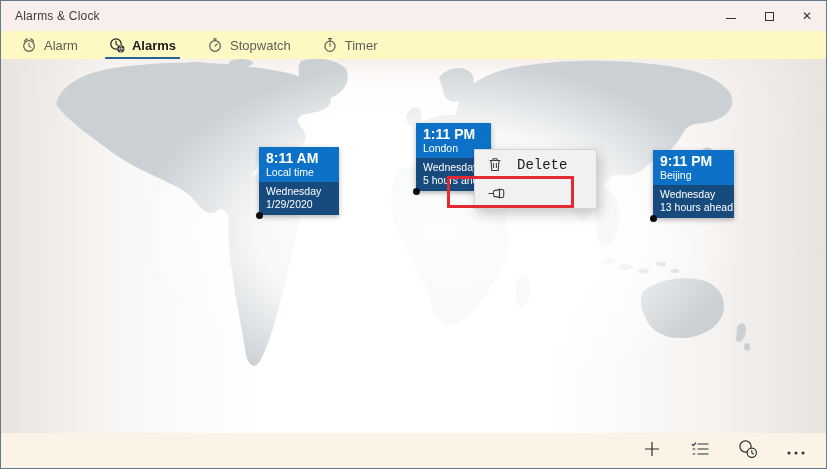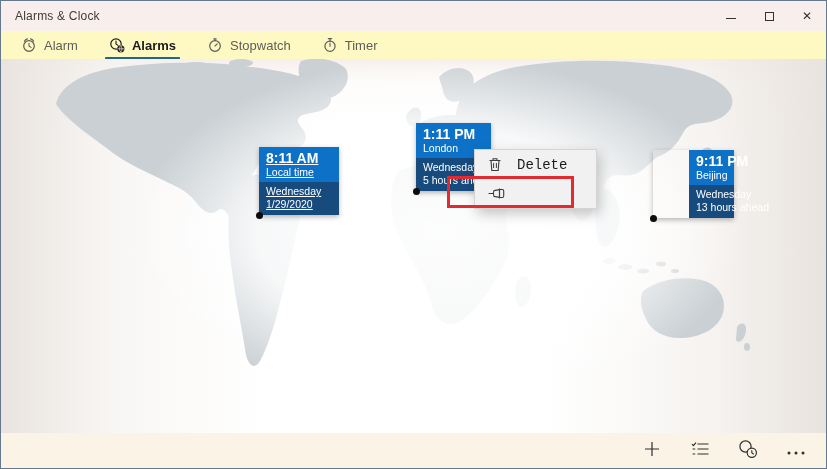--- a/index.html
+++ b/index.html
@@ -35,23 +35,23 @@
     background:radial-gradient(ellipse 46% 58% at 53% 46%, rgba(255,255,255,.96) 0%, rgba(255,255,255,.85) 48%, rgba(255,255,255,0) 80%); }
 
   
   .clock-card { position:absolute; color:#fff; box-shadow:0 2px 5px rgba(0,0,0,.28); cursor:pointer; }
   .clock-card .dot { position:absolute; left:-3px; bottom:-4px; width:7px; height:7px; background:#0c0c0c; border-radius:50%; }
   .card-top { background:#0d72c7; padding:3px 7px 3px; }
   .card-time { font-size:14px; font-weight:bold; line-height:16px; white-space:nowrap; }
   .card-city { font-size:10.5px; line-height:13px; white-space:nowrap; }
   .card-bottom { background:#174a7d; padding:3px 7px 4px; }
   .card-line { font-size:10.5px; line-height:13px; white-space:nowrap; }
-  .card-local   { left:258px; top:88px;  width:80px;text-decoration:underline; }
+  .card-local   { left:258px; top:88px;  width:80px; }
   .card-london  { left:415px; top:64px;  width:75px; }
-  .card-beijing { left:652px; top:91px;  width:81px;padding-left:36px; }
+  .card-beijing { left:652px; top:91px;  width:81px; }
 
   
   .context-menu { position:absolute; left:473px; top:90px; width:123px; background:#f2f1f1; border:1px solid #d6d4d2; box-shadow:3px 5px 12px rgba(0,0,0,.22);font-family:Liberation Mono, monospace; }
   .menu-item { display:flex; align-items:center; height:29px; padding:0 10px 0 13px; gap:15px; font-size:14px; color:#1c1c1c; cursor:pointer; }
   .menu-item svg { flex:0 0 auto; display:block; }
   .menu-item .stroke { stroke:#3c3c3c; }
   .red-box { position:absolute; left:446px; top:117px; width:127px; height:32px; border:3px solid #e22a30; pointer-events:none; }
 
   
   .toolbar { position:absolute; left:0; bottom:0; width:100%; height:35px; background:#faf3e6; display:flex; align-items:center; justify-content:flex-end; padding-right:6px; }

